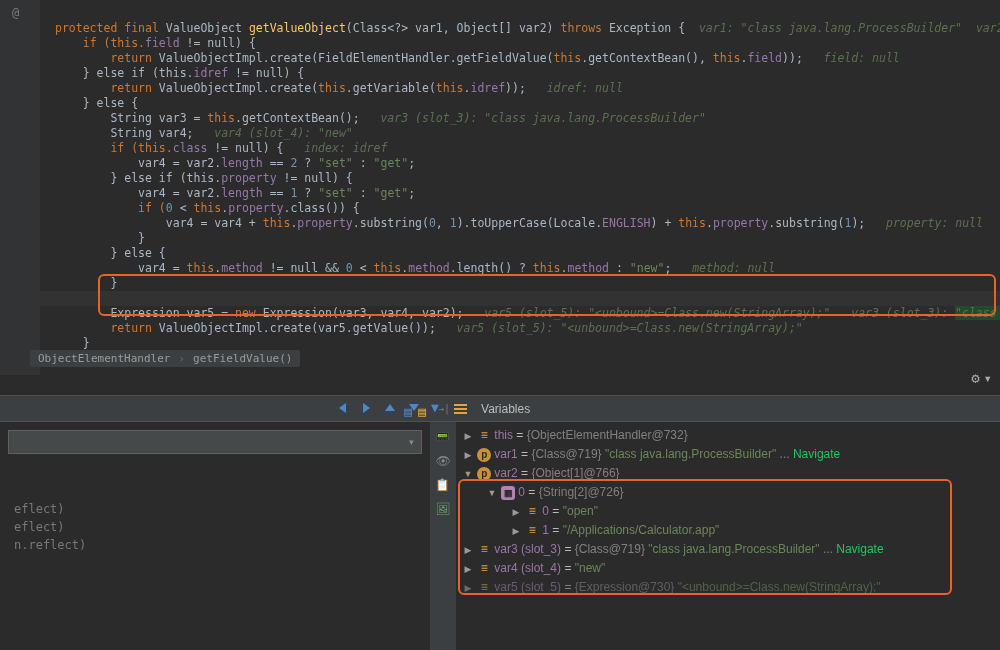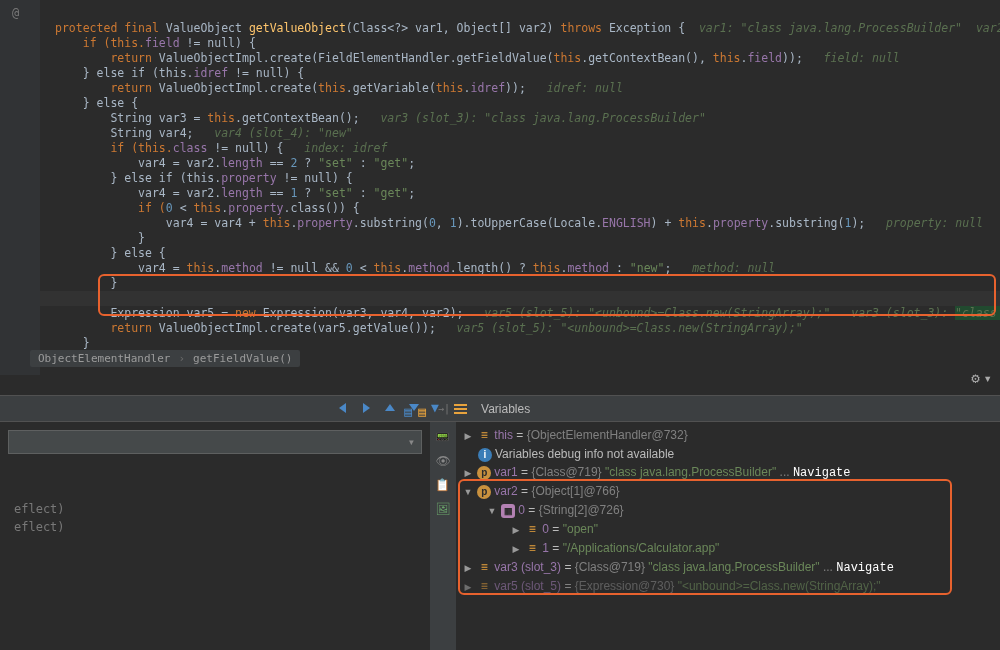--- a/index.html
+++ b/index.html
@@ -174,21 +174,21 @@
     align-items:center; justify-content:center; margin-right:3px;
   }
   .badge-bars {
     display:inline-flex; width:14px; height:12px; 
     align-items:center; justify-content:center; margin-right:3px;
     color:#e8a33d;
   }
   .var-name { color: #9876aa; }
   .var-val  { color: #6a8759; }
   .var-obj  { color: #808080; }
-  .nav-lnk  { color: #ffffff; cursor:pointer;font-family:Liberation Mono, monospace; }
+  .nav-lnk  { color: #22c55e; cursor:pointer; }
   .info-ico { 
     display:inline-flex; width:14px; height:14px; border-radius:50%;
     background:#3b7db7; color:#fff; font-size:10px; font-weight:bold;
     align-items:center; justify-content:center; margin-right:3px;
   }
   .orange-box-2 {
     position: absolute;
     left: 2px; top: 57px;
     width: 490px; height: 112px;
     border: 2px solid #e8622e;
@@ -289,43 +289,44 @@
       <span class="stack-ic">▤</span>
       <span class="stack-ic" style="color:#e8a33d">▤</span>
     </div>
     <div class="frames-combo">
       <span class="spacer"></span>
       <span style="color:#888">▾</span>
     </div>
     <div class="frames-list" style="margin-top:40px">
       <div>eflect)</div>
       <div>eflect)</div>
+      <div>n.reflect)</div>
     </div>
   </div>
 
   <div class="debug-right">
     <div class="vars-header">
       <span class="lead">→|</span>
       <span class="vars-bars"></span>
       <span class="title">Variables</span>
     </div>
     <div class="vars-body">
       <div class="side-icons">
         <span class="side-calc">📟</span>
         <span class="side-eye">👁</span>
         <span class="side-stk">📋</span>
         <span class="side-img">🖼</span>
       </div>
       <div class="vars-tree">
         <div class="row"><span class="arrow">▶</span> <span class="badge-bars">≡</span><span class="var-name">this</span> = <span class="var-obj">{ObjectElementHandler@732}</span></div>
-        <div class="row" style="padding-left:16px"><span class="info-ico">i</span><span>Variables debug info not available</span></div>
         <div class="row"><span class="arrow">▶</span> <span class="badge-p">p</span><span class="var-name">var1</span> = <span class="var-obj">{Class@719}</span> <span class="var-val">"class java.lang.ProcessBuilder"</span><span class="var-obj"> ... </span><span class="nav-lnk">Navigate</span></div>
         <div class="row"><span class="arrow">▼</span> <span class="badge-p">p</span><span class="var-name">var2</span> = <span class="var-obj">{Object[1]@766}</span></div>
         <div class="row" style="padding-left:24px"><span class="arrow">▼</span> <span class="badge-i">▦</span><span class="var-name">0</span> = <span class="var-obj">{String[2]@726}</span></div>
         <div class="row" style="padding-left:48px"><span class="arrow">▶</span> <span class="badge-bars">≡</span><span class="var-name">0</span> = <span class="var-val">"open"</span></div>
         <div class="row" style="padding-left:48px"><span class="arrow">▶</span> <span class="badge-bars">≡</span><span class="var-name">1</span> = <span class="var-val">"/Applications/Calculator.app"</span></div>
         <div class="row"><span class="arrow">▶</span> <span class="badge-bars">≡</span><span class="var-name">var3 (slot_3)</span> = <span class="var-obj">{Class@719}</span> <span class="var-val">"class java.lang.ProcessBuilder"</span><span class="var-obj"> ... </span><span class="nav-lnk">Navigate</span></div>
+        <div class="row"><span class="arrow">▶</span> <span class="badge-bars">≡</span><span class="var-name">var4 (slot_4)</span> = <span class="var-val">"new"</span></div>
         <div class="row" style="opacity:.6"><span class="arrow">▶</span> <span class="badge-bars">≡</span><span class="var-name">var5 (slot_5)</span> = <span class="var-obj">{Expression@730}</span> <span class="var-val">"&lt;unbound&gt;=Class.new(StringArray);"</span></div>
         <div class="orange-box-2"></div>
       </div>
     </div>
   </div>
 </div>
 
 </body></html>

